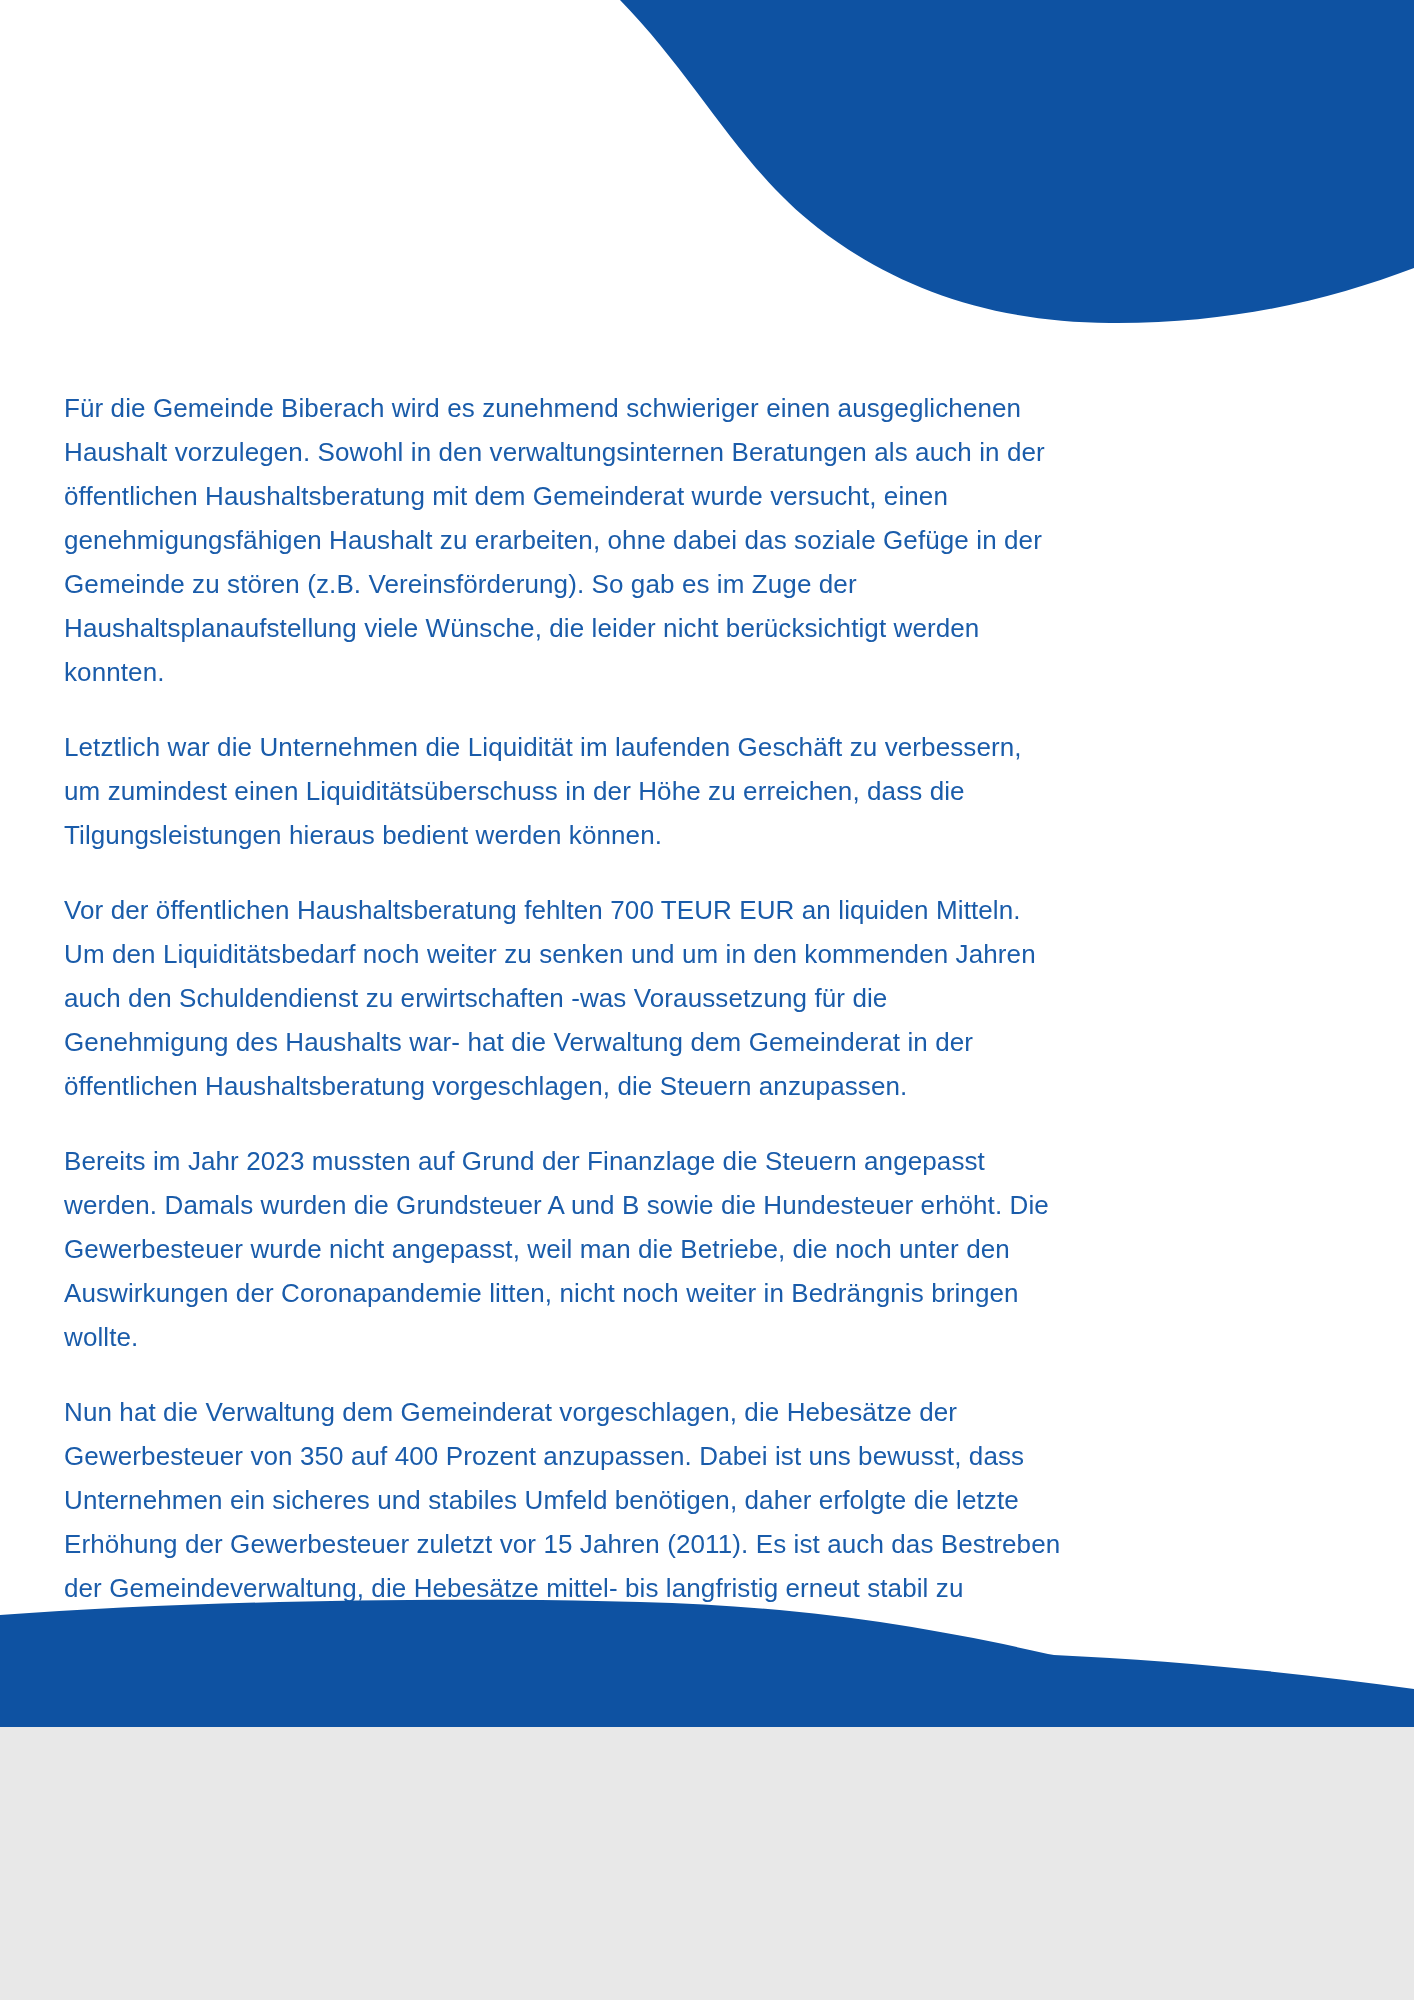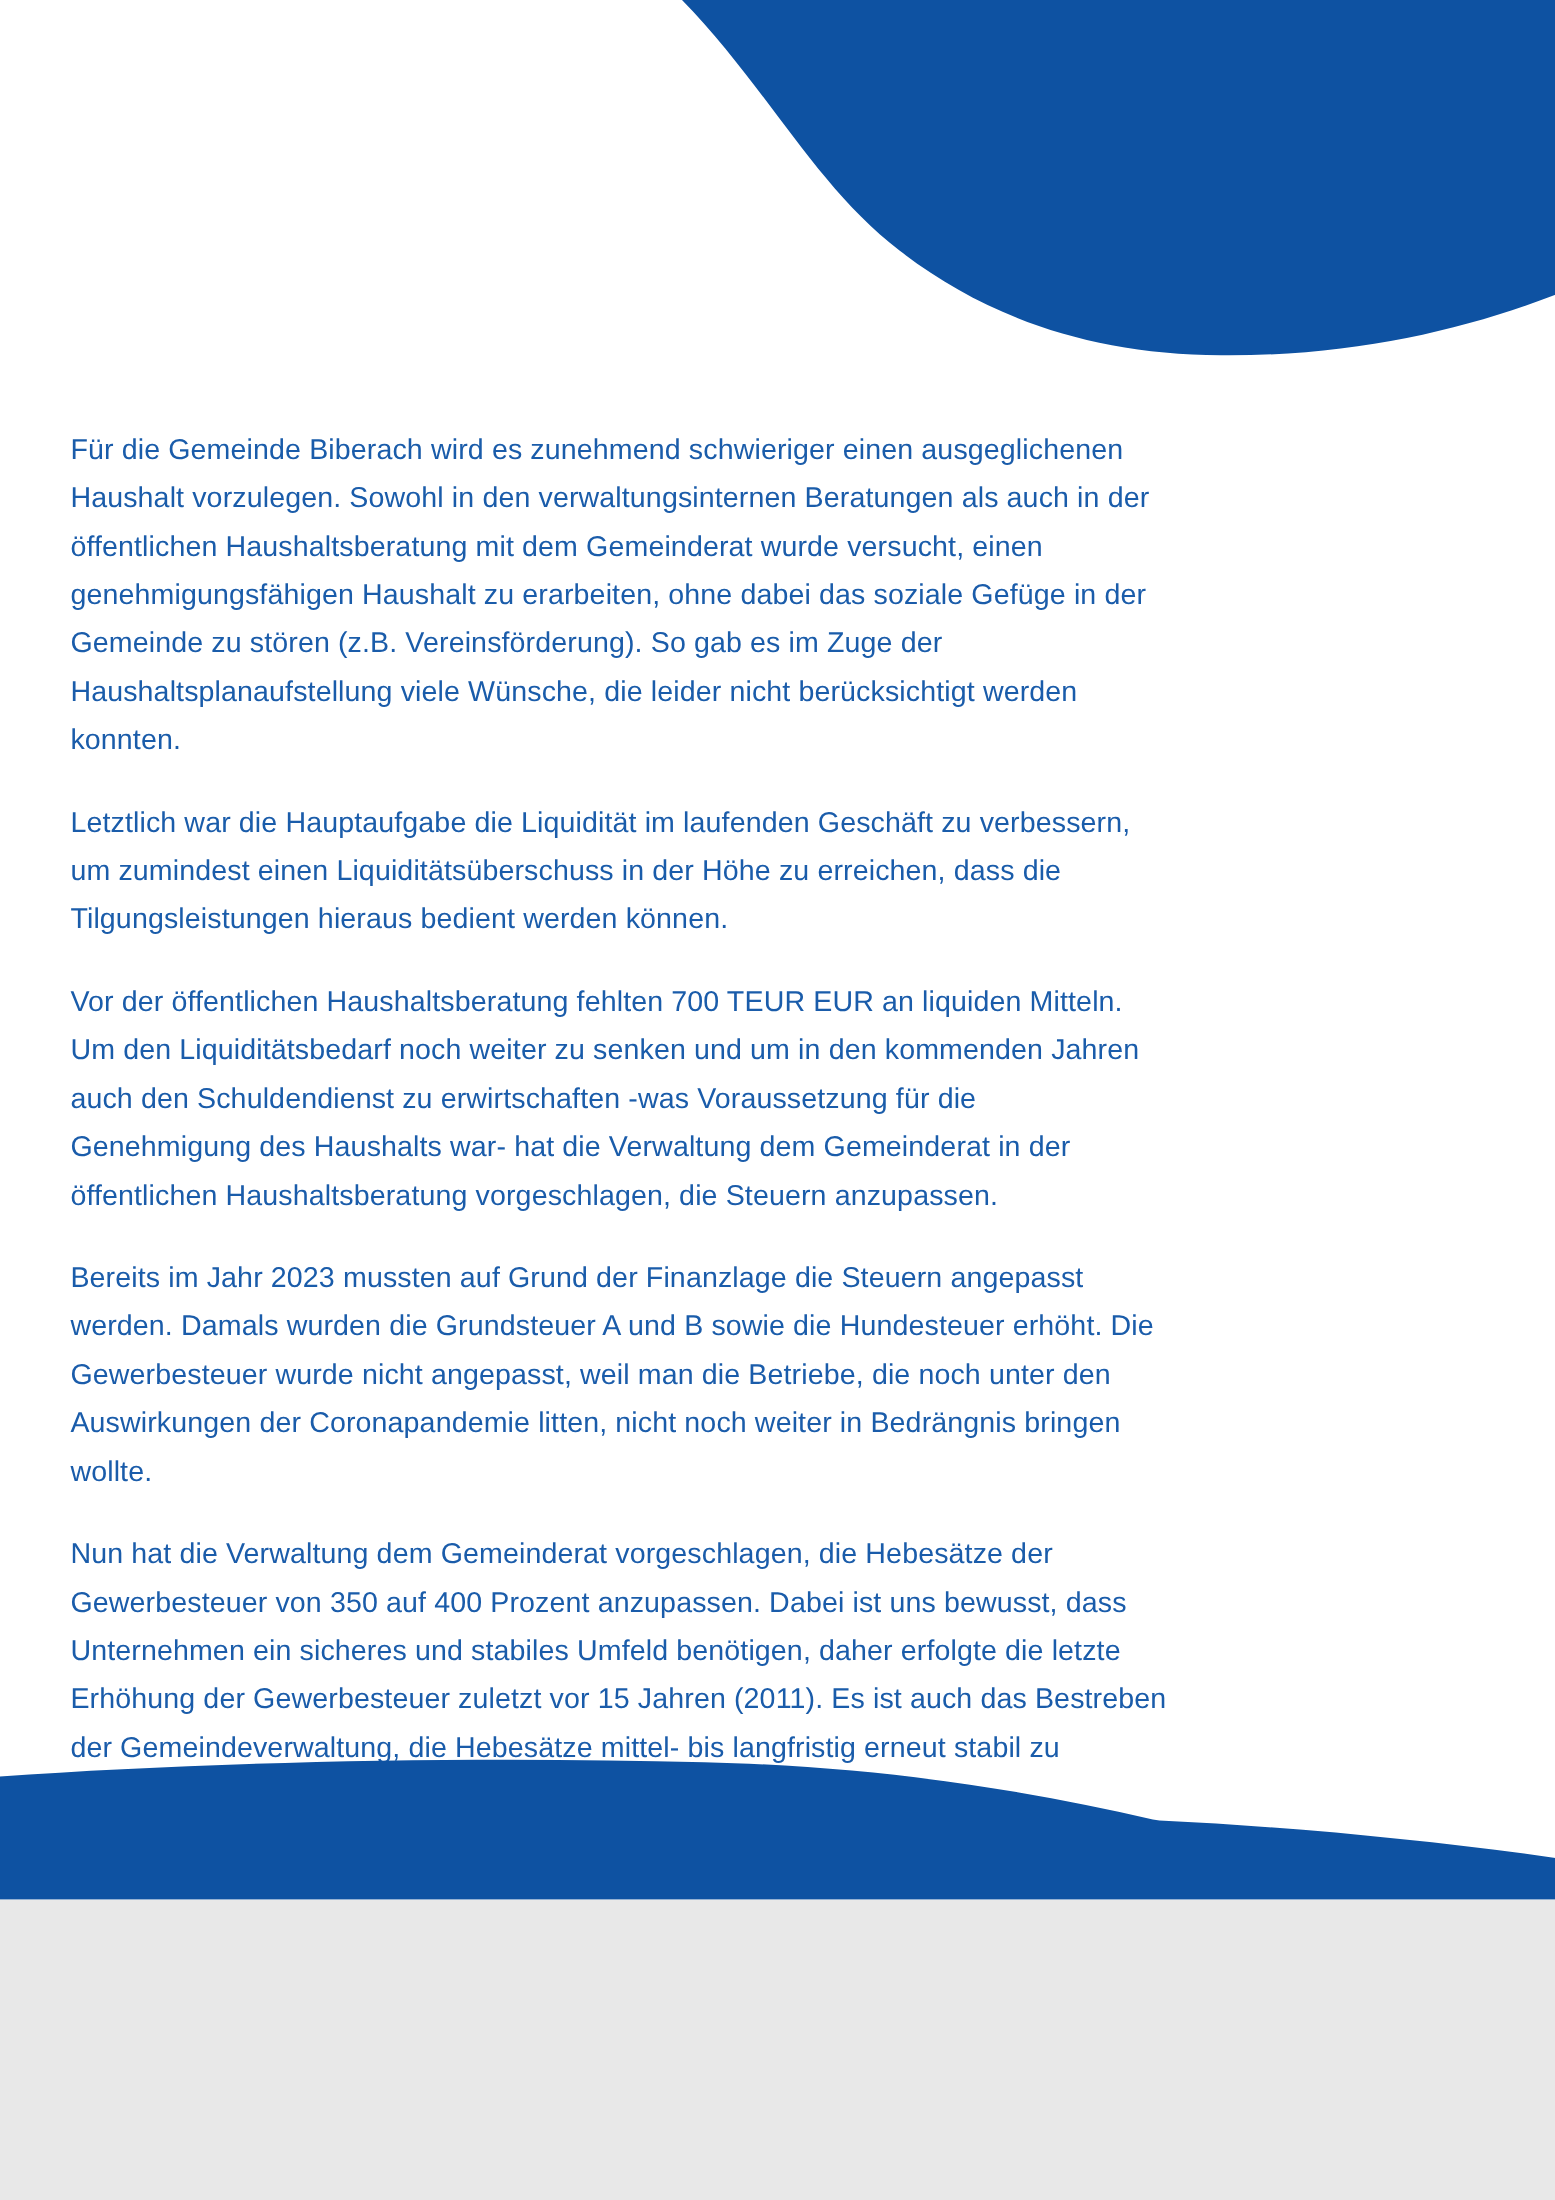--- a/index.html
+++ b/index.html
@@ -77,21 +77,21 @@
   </svg>
 
   <section class="content">
     <p>Für die Gemeinde Biberach wird es zunehmend schwieriger einen ausgeglichenen
 Haushalt vorzulegen. Sowohl in den verwaltungsinternen Beratungen als auch in der
 öffentlichen Haushaltsberatung mit dem Gemeinderat wurde versucht, einen
 genehmigungsfähigen Haushalt zu erarbeiten, ohne dabei das soziale Gefüge in der
 Gemeinde zu stören (z.B. Vereinsförderung). So gab es im Zuge der
 Haushaltsplanaufstellung viele Wünsche, die leider nicht berücksichtigt werden
 konnten.</p>
-    <p>Letztlich war die Hauptaufgabe die Liquidität im laufenden Geschäft zu verbessern,
+    <p>Letztlich war die Unternehmen die Liquidität im laufenden Geschäft zu verbessern,
 um zumindest einen Liquiditätsüberschuss in der Höhe zu erreichen, dass die
 Tilgungsleistungen hieraus bedient werden können.</p>
     <p>Vor der öffentlichen Haushaltsberatung fehlten 700 TEUR EUR an liquiden Mitteln.
 Um den Liquiditätsbedarf noch weiter zu senken und um in den kommenden Jahren
 auch den Schuldendienst zu erwirtschaften -was Voraussetzung für die
 Genehmigung des Haushalts war- hat die Verwaltung dem Gemeinderat in der
 öffentlichen Haushaltsberatung vorgeschlagen, die Steuern anzupassen.</p>
     <p>Bereits im Jahr 2023 mussten auf Grund der Finanzlage die Steuern angepasst
 werden. Damals wurden die Grundsteuer A und B sowie die Hundesteuer erhöht. Die
 Gewerbesteuer wurde nicht angepasst, weil man die Betriebe, die noch unter den

